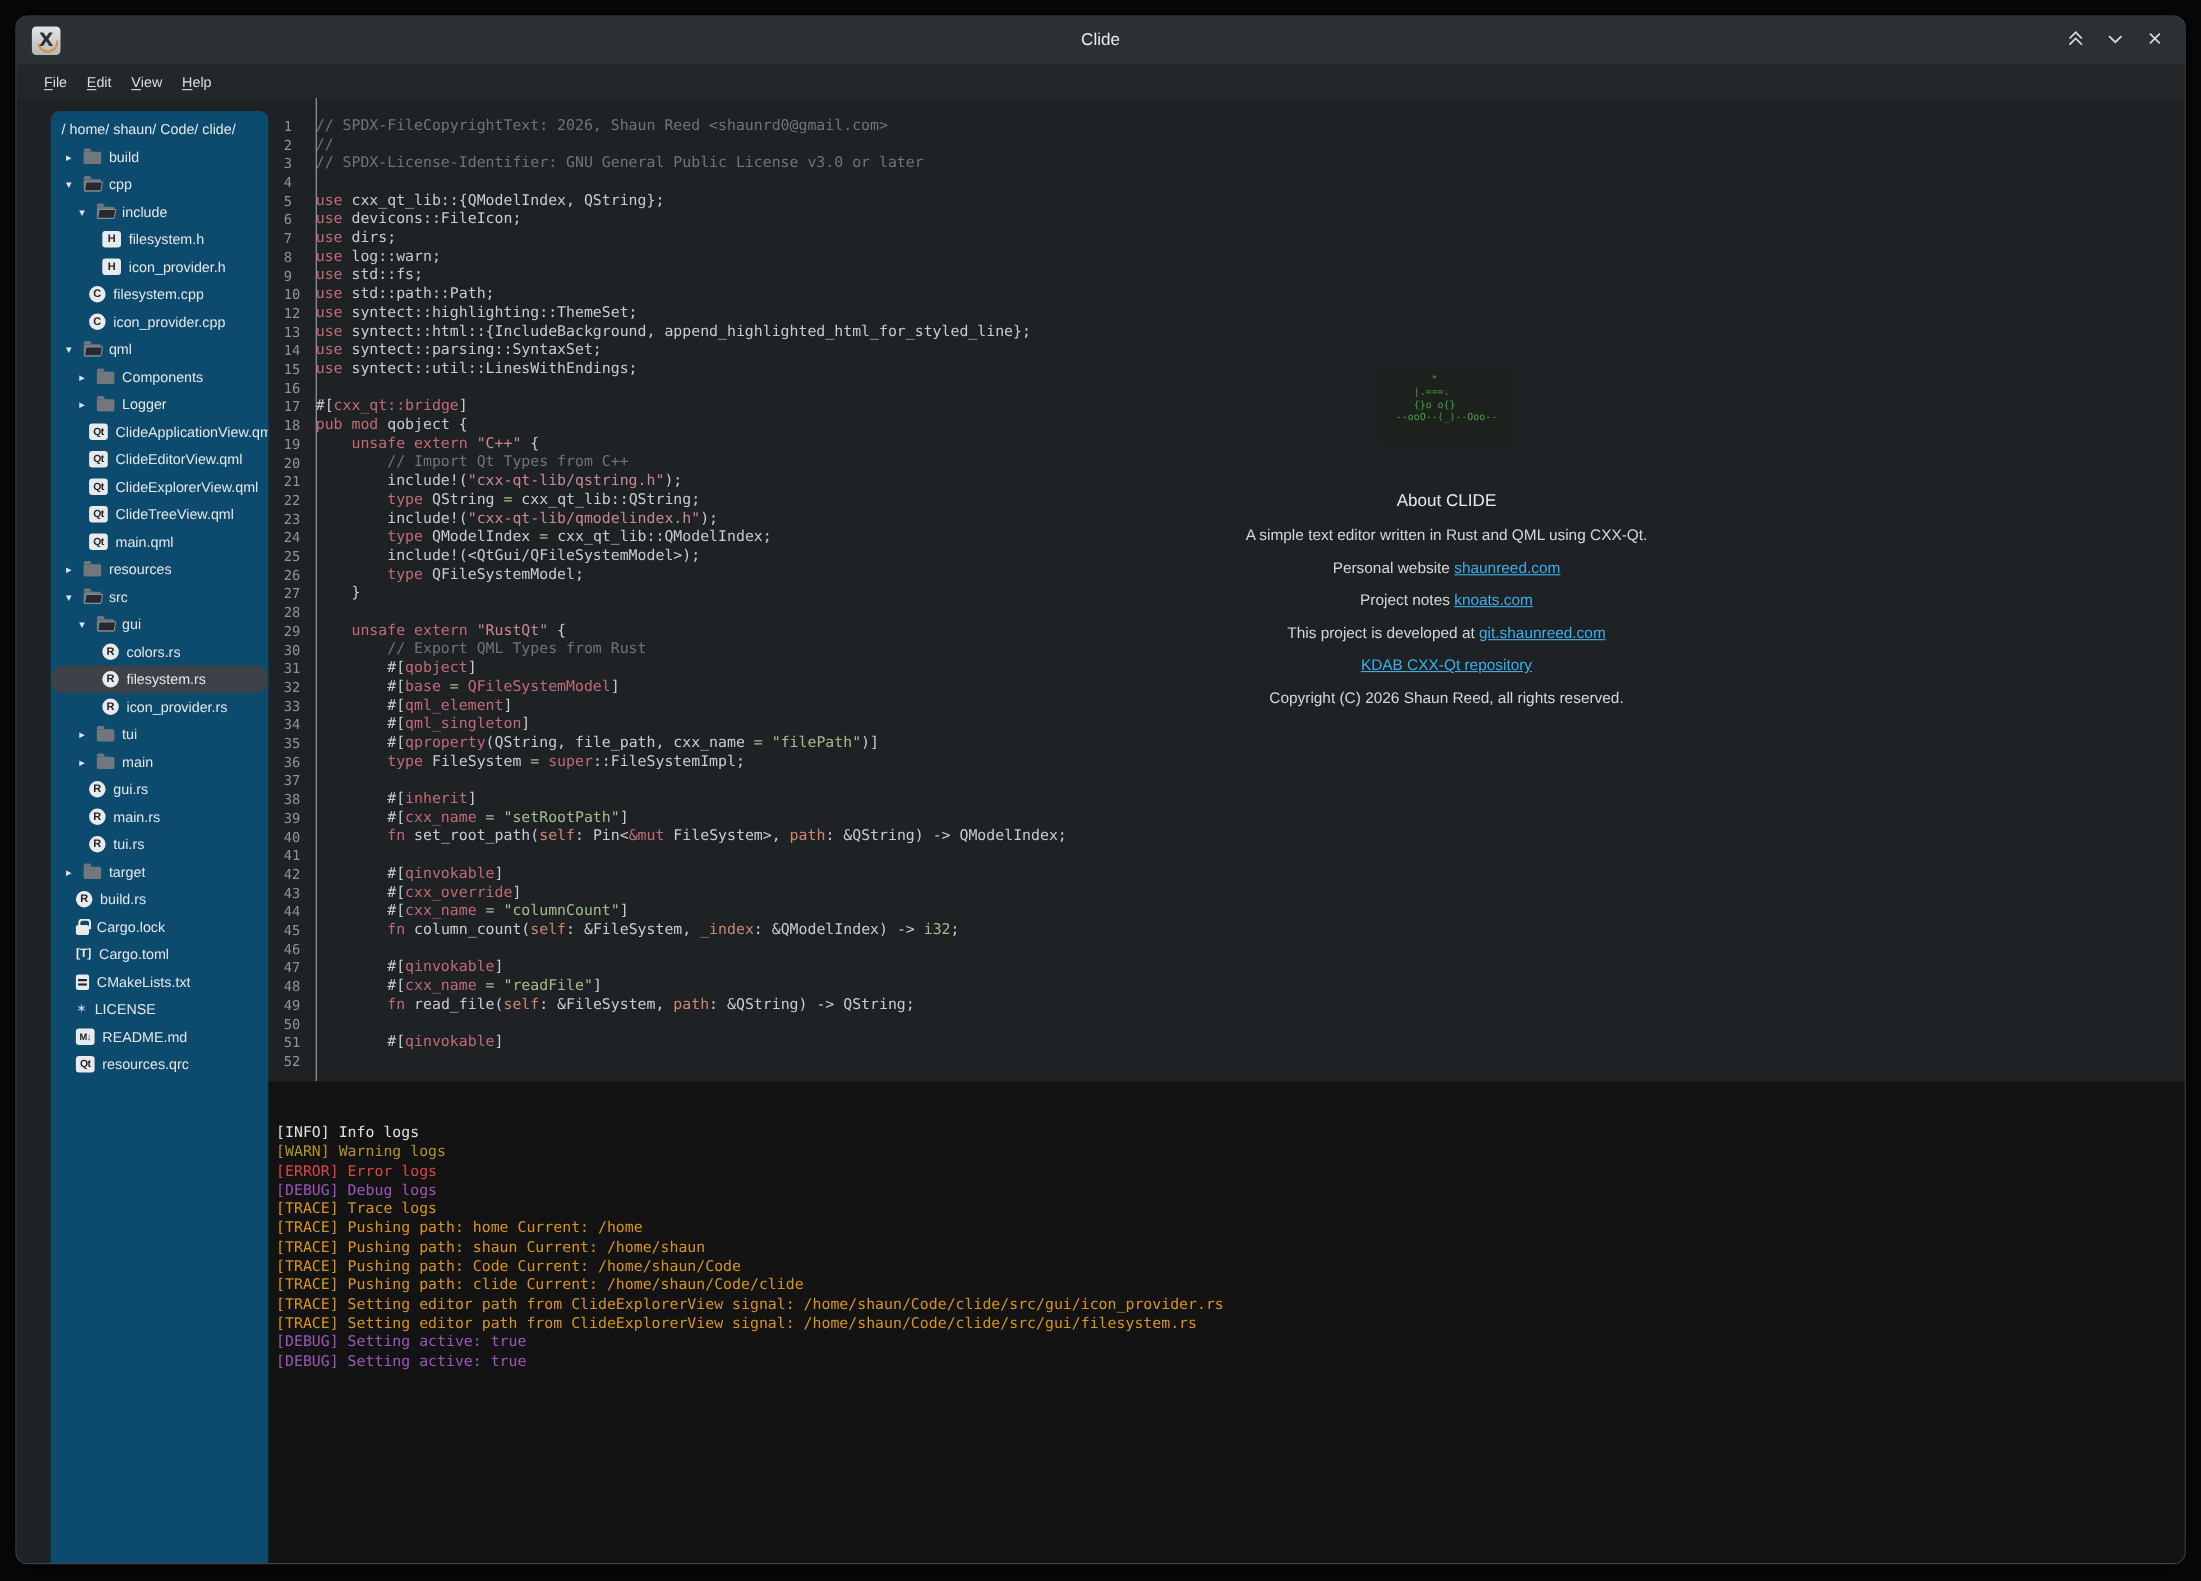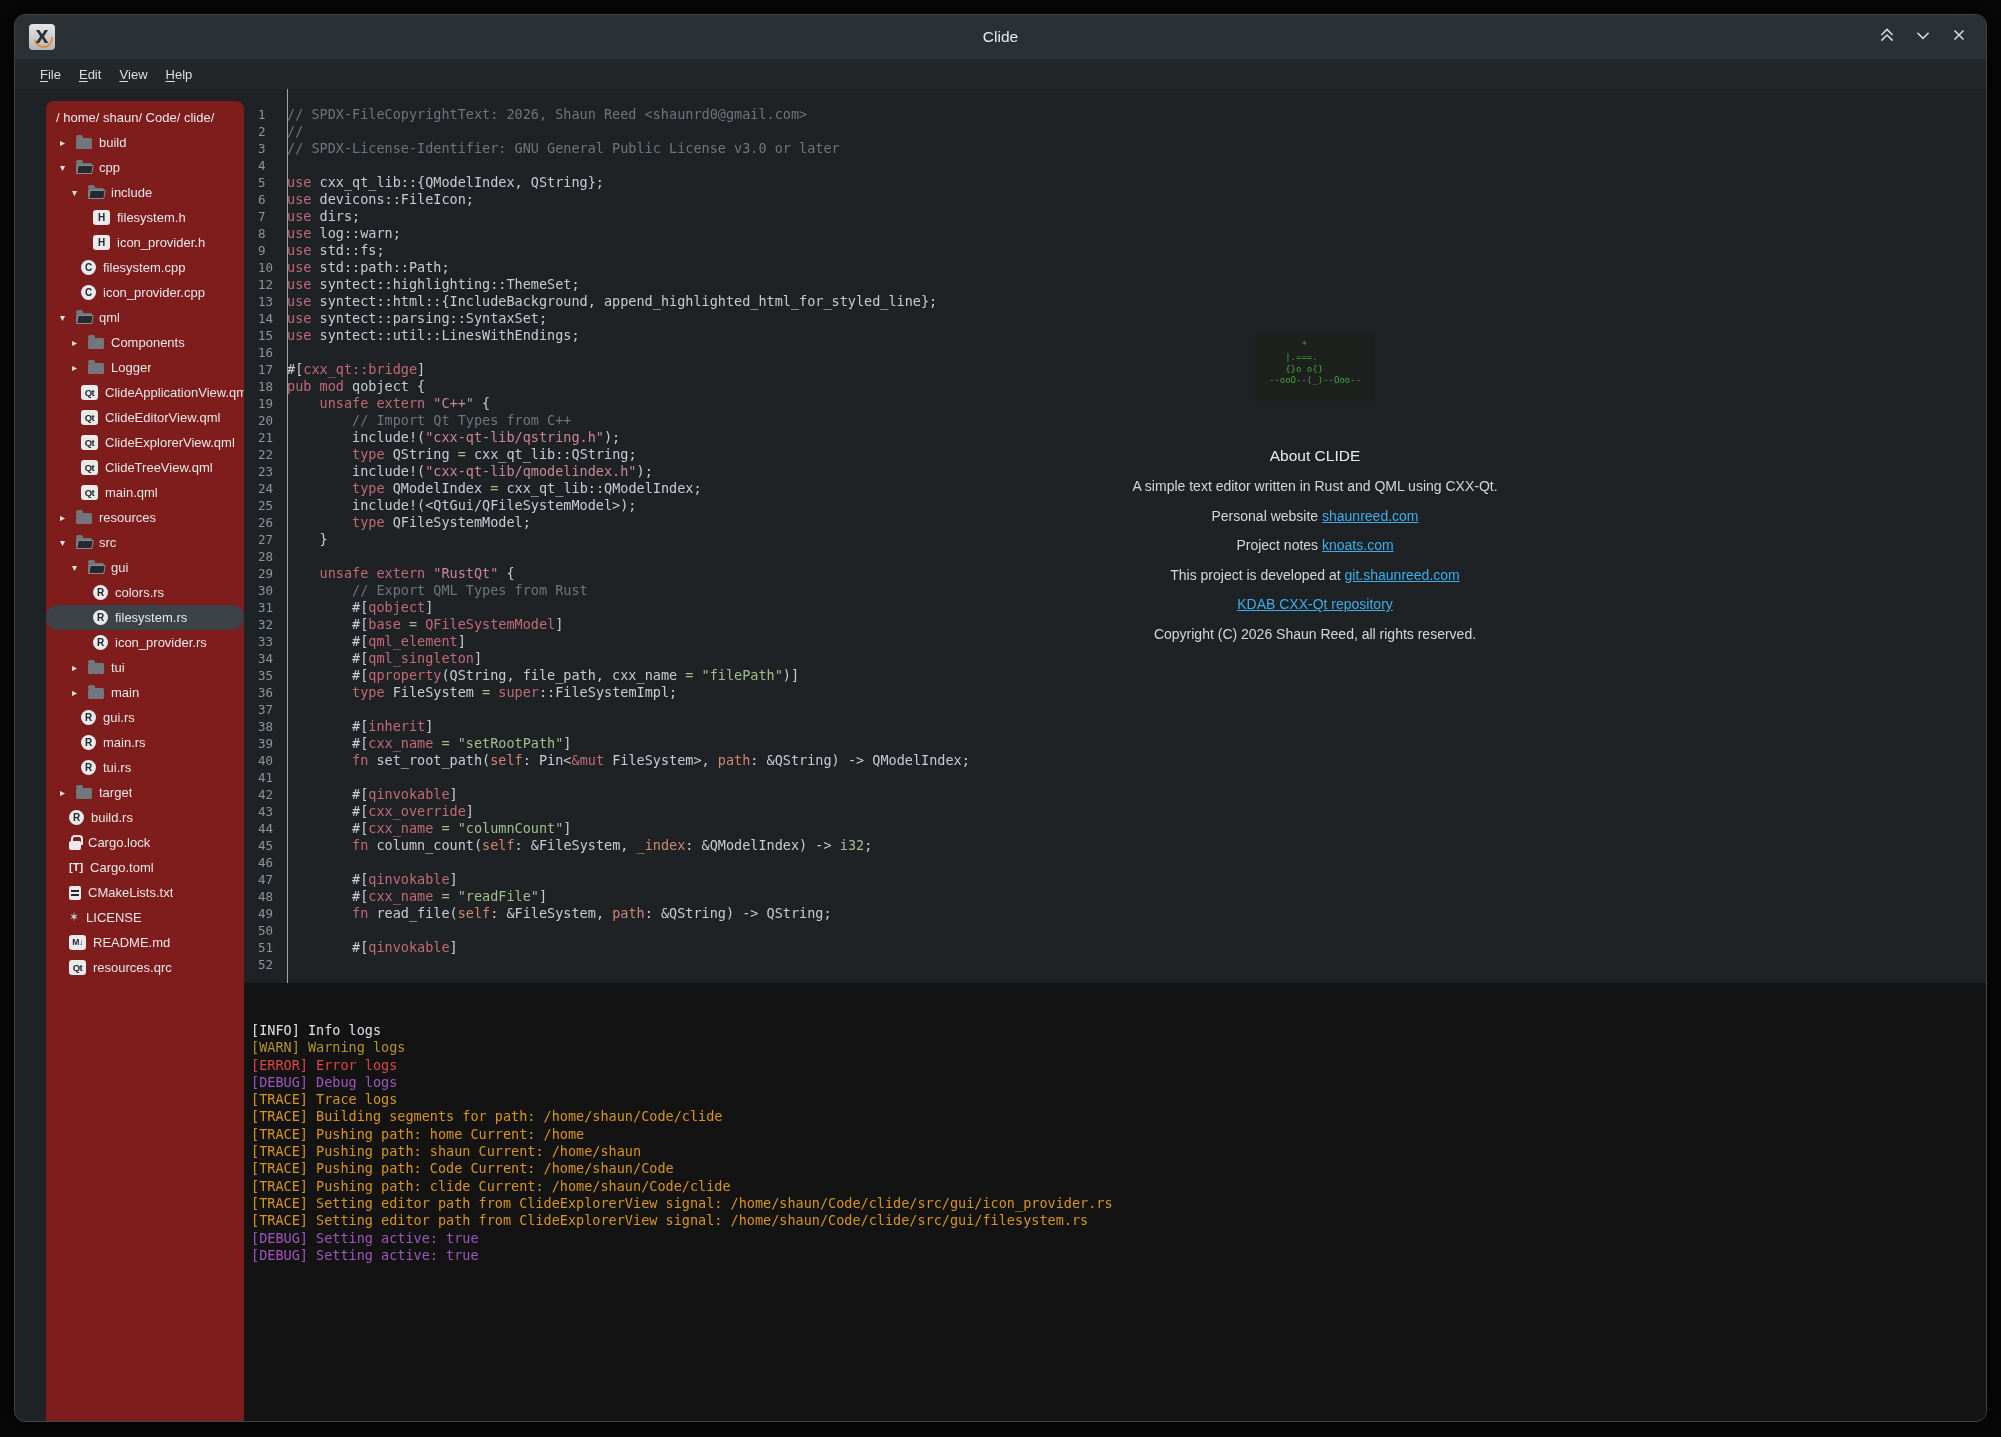--- a/index.html
+++ b/index.html
@@ -20,21 +20,21 @@
   .ctl{width:22px;height:22px;display:flex;align-items:center;justify-content:center;cursor:default;}
   .ctl svg{stroke:#d6d9db;fill:none;stroke-width:1.4;}
   
   .menubar{position:absolute;left:0;top:44px;right:0;height:30px;background:#242729;display:flex;
     align-items:center;padding-left:16px;}
   .menu-item{color:#dcdfe1;font-size:13px;padding:0 9px;height:100%;display:flex;align-items:center;}
   .menu-item u{text-decoration:underline;text-underline-offset:2px;}
   
   .content{position:absolute;left:0;top:74px;right:0;bottom:0;background:#1f2225;}
   
-  .tree-panel{position:absolute;left:31px;top:12px;bottom:0;width:198px;background:#7f1d1d;
+  .tree-panel{position:absolute;left:31px;top:12px;bottom:0;width:198px;background:#0c4a6e;
     border-radius:8px 8px 0 0;overflow:hidden;}
   .tree-root{height:25px;line-height:25px;padding-left:10px;color:#e6e8ea;font-size:13px;white-space:nowrap;margin-top:4px;}
   .tree-row{height:25px;display:flex;align-items:center;color:#e4e6e8;font-size:13px;white-space:nowrap;overflow:hidden;}
   .tree-row.selected{background:#3d4249;border-radius:12px;}
   .chev{flex:0 0 17px;color:#dfe2e4;font-size:10px;text-align:left;padding-left:1px;}
   .fspacer{flex:0 0 10px;}
   .icon{flex:0 0 auto;margin-right:7px;}
   .icon.folder{position:relative;width:16px;height:11px;background:#71777d;border-radius:1.5px;margin-top:1px;}
   .icon.folder::before{content:"";position:absolute;top:-3px;left:0;width:7px;height:3px;background:#71777d;border-radius:2px 2px 0 0;}
   .icon.folder.open::after{content:"";position:absolute;left:1px;top:2px;right:-1px;bottom:0;background:#26292d;
@@ -379,21 +379,20 @@
         </div>
     </div>
 
     <div class="log">
       <div id="log-lines">
           <div class="log-line lv-info">[INFO] Info logs</div>
           <div class="log-line lv-warn">[WARN] Warning logs</div>
           <div class="log-line lv-error">[ERROR] Error logs</div>
           <div class="log-line lv-debug">[DEBUG] Debug logs</div>
           <div class="log-line lv-trace">[TRACE] Trace logs</div>
-          <div class="log-line lv-trace">[TRACE] Building segments for path: /home/shaun/Code/clide</div>
           <div class="log-line lv-trace">[TRACE] Pushing path: home Current: /home</div>
           <div class="log-line lv-trace">[TRACE] Pushing path: shaun Current: /home/shaun</div>
           <div class="log-line lv-trace">[TRACE] Pushing path: Code Current: /home/shaun/Code</div>
           <div class="log-line lv-trace">[TRACE] Pushing path: clide Current: /home/shaun/Code/clide</div>
           <div class="log-line lv-trace">[TRACE] Setting editor path from ClideExplorerView signal: /home/shaun/Code/clide/src/gui/icon_provider.rs</div>
           <div class="log-line lv-trace">[TRACE] Setting editor path from ClideExplorerView signal: /home/shaun/Code/clide/src/gui/filesystem.rs</div>
           <div class="log-line lv-debug">[DEBUG] Setting active: true</div>
           <div class="log-line lv-debug">[DEBUG] Setting active: true</div>
         </div>
     </div>

